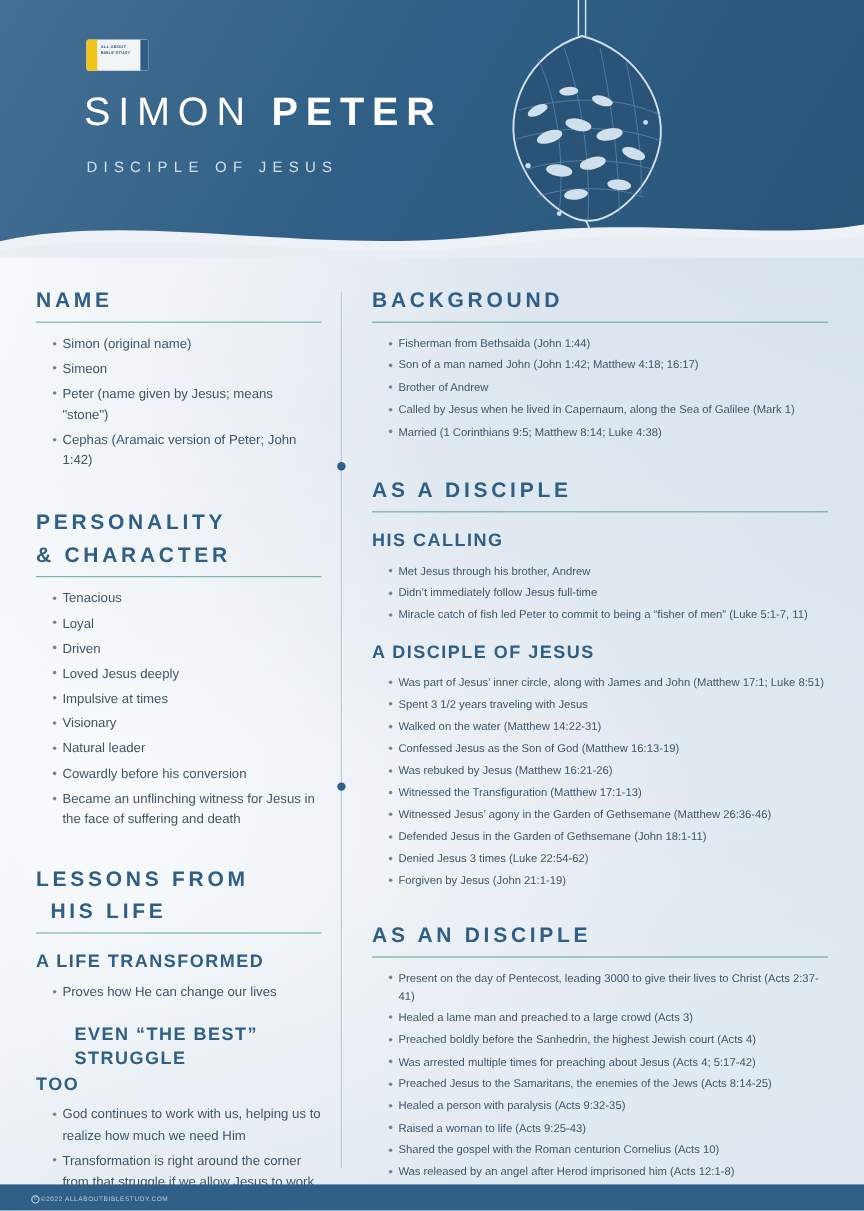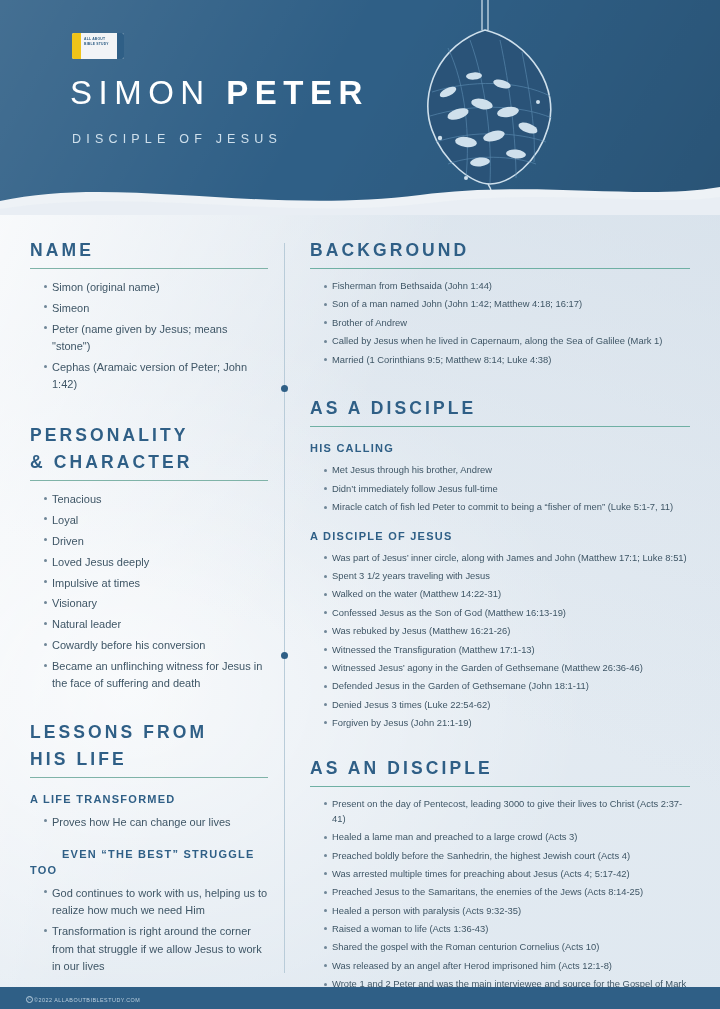--- a/index.html
+++ b/index.html
@@ -135,21 +135,21 @@
     line-height: 1.32;
   }
   .rule {
     height: 1px;
     background: #7fb3a8;
     margin: 0 0 10px 0;
   }
   .rule.teal { background: #6fb0a4; }
   h3.sub {
     color: #2f5f86;
-    font-size: 11px;
+    font-size: 15px;
     letter-spacing: 1.25px;
     font-weight: 700;
     margin: 14px 0 7px 0;
     line-height: 1.35;
   }
   ul.bul {
     margin: 0;
     padding: 0 0 0 14px;
     list-style: none;
   }
@@ -293,21 +293,21 @@
           <li>Impulsive at times</li>
           <li>Visionary</li>
           <li>Natural leader</li>
           <li>Cowardly before his conversion</li>
           <li>Became an unflinching witness for Jesus in the face of suffering and death</li>
         </ul>
       </div>
 
       <div class="block" style="margin-top:28px;">
         <h2 class="sec">LESSONS FROM</h2>
-        <h2 class="sec" style="margin-top:-2px;">HIS LIFE</h2>
+        <h2 class="sec" style="margin-top:-2px;margin-left:12px;">HIS LIFE</h2>
         <div class="rule"></div>
 
         <h3 class="sub">A LIFE TRANSFORMED</h3>
         <ul class="bul">
           <li>Proves how He can change our lives</li>
         </ul>
 
         <h3 class="sub" style="margin-top:16px;padding-left:32px;">EVEN “THE BEST” STRUGGLE</h3>
         <h3 class="sub" style="margin-top:-6px;">TOO</h3>
         <ul class="bul">
@@ -361,21 +361,21 @@
       <div class="block" style="margin-top:26px;">
         <h2 class="sec">AS AN DISCIPLE</h2>
         <div class="rule teal"></div>
         <ul class="bul">
           <li>Present on the day of Pentecost, leading 3000 to give their lives to Christ (Acts 2:37-41)</li>
           <li>Healed a lame man and preached to a large crowd (Acts 3)</li>
           <li>Preached boldly before the Sanhedrin, the highest Jewish court (Acts 4)</li>
           <li>Was arrested multiple times for preaching about Jesus (Acts 4; 5:17-42)</li>
           <li>Preached Jesus to the Samaritans, the enemies of the Jews (Acts 8:14-25)</li>
           <li>Healed a person with paralysis (Acts 9:32-35)</li>
-          <li>Raised a woman to life (Acts 1:36-43)</li>
+          <li>Raised a woman to life (Acts 9:25-43)</li>
           <li>Shared the gospel with the Roman centurion Cornelius (Acts 10)</li>
           <li>Was released by an angel after Herod imprisoned him (Acts 12:1-8)</li>
           <li>Wrote 1 and 2 Peter and was the main interviewee and source for the Gospel of Mark</li>
 
         </ul>
       </div>
 
     </div>
   </div>
 

